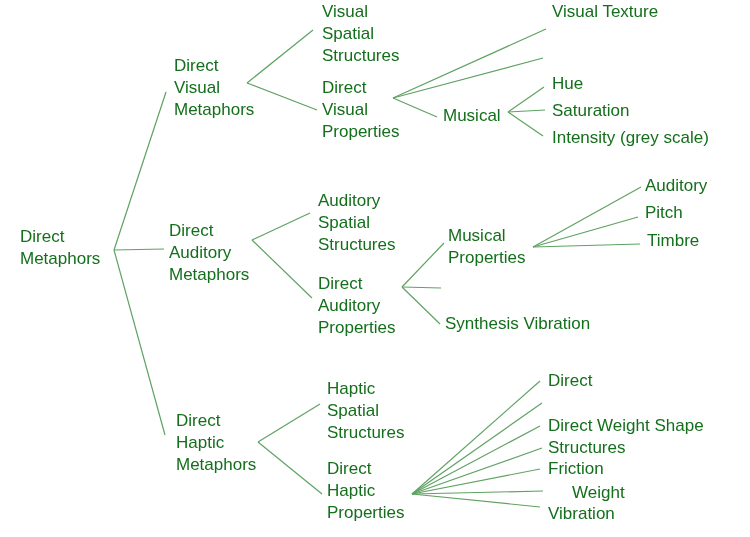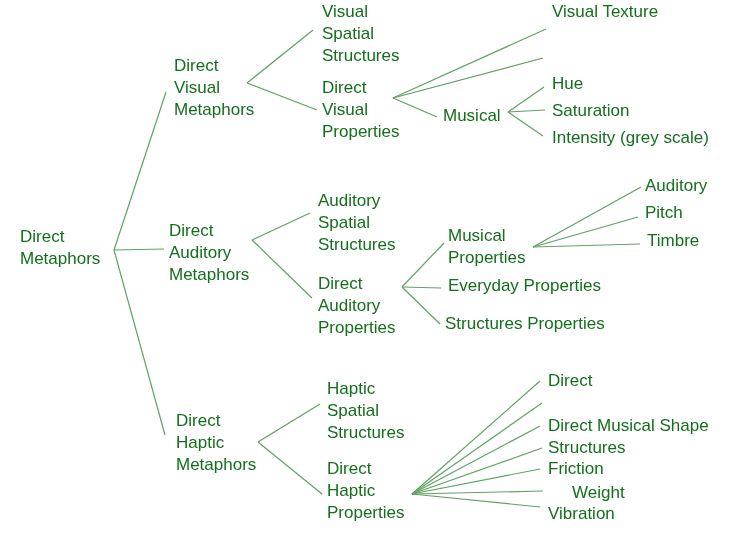--- a/index.html
+++ b/index.html
@@ -114,30 +114,29 @@
 Structures</div>
   <div class="node" style="left:318px; top:273px">Direct
 Auditory
 Properties</div>
 
   <div class="node" style="left:448px; top:225px">Musical
 Properties</div>
   <div class="node" style="left:645px; top:175px">Auditory</div>
   <div class="node" style="left:645px; top:202px">Pitch</div>
   <div class="node" style="left:647px; top:230px">Timbre</div>
-  <div class="node" style="left:448px; top:275px">Everyday Properties</div>
-  <div class="node" style="left:445px; top:313px">Structures Properties</div>
+  <div class="node" style="left:445px; top:313px">Synthesis Vibration</div>
 
   <div class="node" style="left:327px; top:378px">Haptic
 Spatial
 Structures</div>
   <div class="node" style="left:327px; top:458px">Direct
 Haptic
 Properties</div>
 
   <div class="node" style="left:548px; top:370px">Direct</div>
-  <div class="node" style="left:548px; top:415px">Direct Musical Shape</div>
+  <div class="node" style="left:548px; top:415px">Direct Weight Shape</div>
   <div class="node" style="left:548px; top:437px">Structures</div>
   <div class="node" style="left:548px; top:458px">Friction</div>
   <div class="node" style="left:572px; top:482px">Weight</div>
   <div class="node" style="left:548px; top:503px">Vibration</div>
 
 </div>
 
 </body></html>

